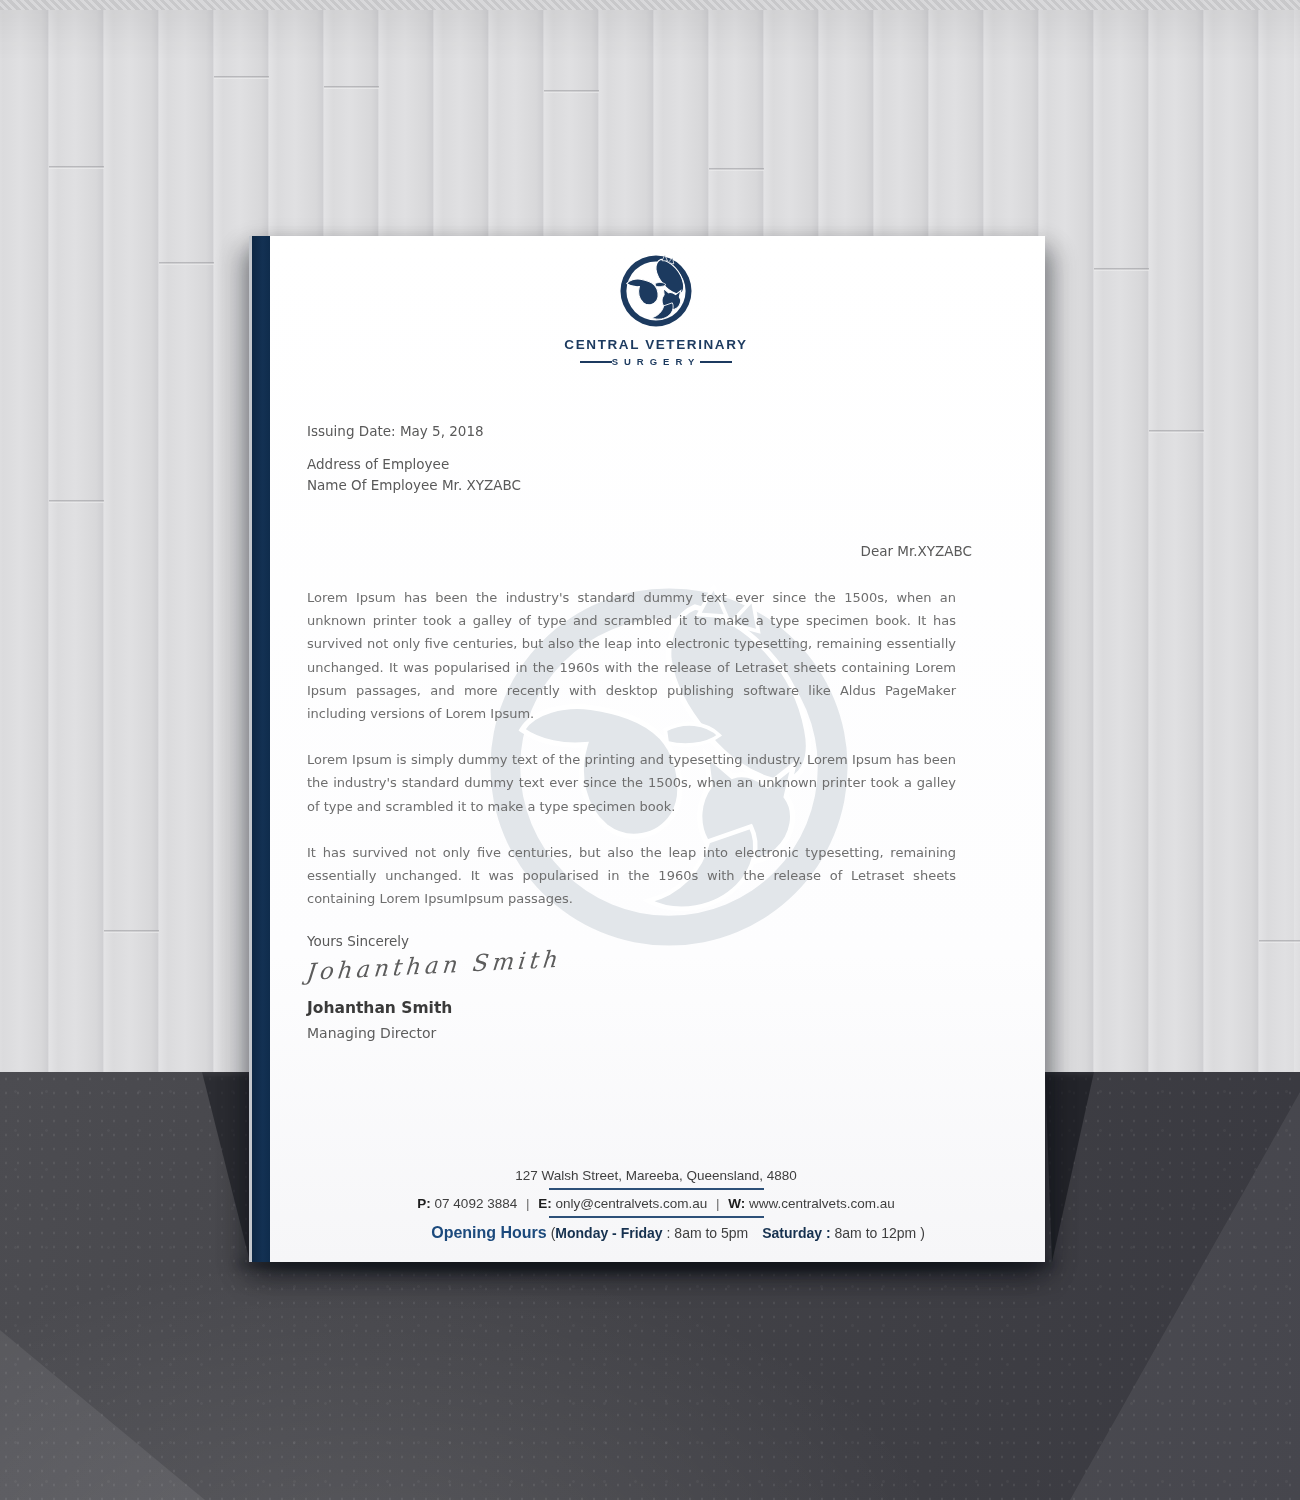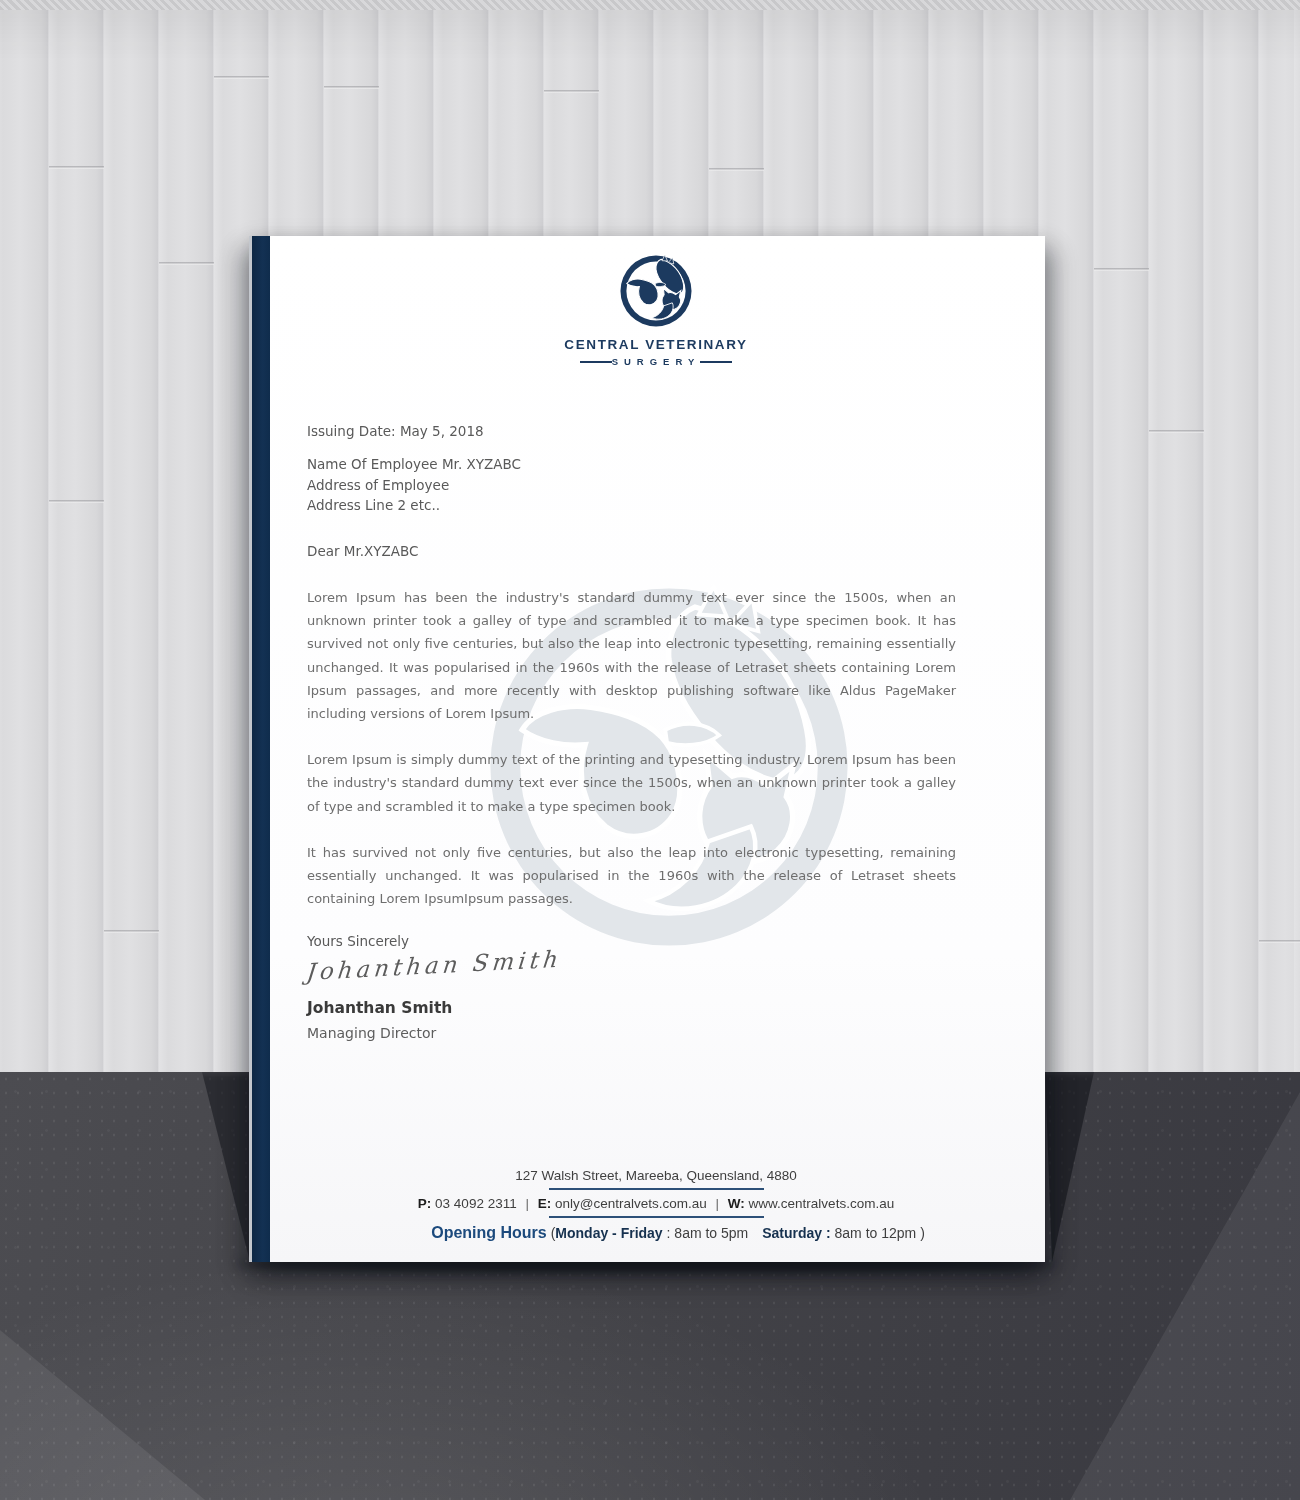--- a/index.html
+++ b/index.html
@@ -105,21 +105,21 @@
   }
   .logo-sub-line{width:32px;height:2px;background:#1c3a5f;}
   .logo-subtitle{
     font-size:9.5px;font-weight:bold;letter-spacing:6px;color:#1c3a5f;
     font-family:"Liberation Sans", sans-serif;
   }
   
   .sec{position:absolute;left:40px;right:73px;z-index:2;}
   .date-line{top:187px;font-size:13.5px;color:#595959;}
   .recipient{top:218px;font-size:13.5px;color:#595959;line-height:20.5px;}
-  .salutation{top:307px;font-size:13.5px;color:#595959;}
+  .salutation{top:307px;font-size:13.5px;color:#595959;text-align:right;}
   .body-text{top:350px;font-size:13px;color:#6e6e6e;line-height:23.2px;text-align:justify;}
   .body-text p{margin:0 16px 23px 0;}
   .closing{top:697px;}
   .valediction{font-size:13.5px;color:#595959;}
   .signature-script{
     margin-top:10px;
     font-family:"DejaVu Serif", serif;font-style:italic;font-weight:normal;
     font-size:23px;letter-spacing:4px;color:#5c5c5c;
     transform:rotate(-3deg) skewX(-10deg);transform-origin:left center;width:260px;
   }
@@ -198,23 +198,22 @@
       <div class="logo-sub-row">
         <span class="logo-sub-line"></span>
         <span class="logo-subtitle">SURGERY</span>
         <span class="logo-sub-line"></span>
       </div>
     </div>
 
     <div class="sec date-line">Issuing Date: May 5, 2018</div>
 
     <div class="sec recipient">
+      <div>Address of Employee</div>
       <div>Name Of Employee Mr. XYZABC</div>
-      <div>Address of Employee</div>
-      <div>Address Line 2 etc..</div>
     </div>
 
     <div class="sec salutation">Dear Mr.XYZABC</div>
 
     <div class="sec body-text">
       <p>Lorem Ipsum has been the industry's standard dummy text ever since the 1500s, when an unknown printer took a galley of type and scrambled it to make a type specimen book. It has survived not only five centuries, but also the leap into electronic typesetting, remaining essentially unchanged. It was popularised in the 1960s with the release of Letraset sheets containing Lorem Ipsum passages, and more recently with desktop publishing software like Aldus PageMaker including versions of Lorem Ipsum.</p>
       <p>Lorem Ipsum is simply dummy text of the printing and typesetting industry. Lorem Ipsum has been the industry's standard dummy text ever since the 1500s, when an unknown printer took a galley of type and scrambled it to make a type specimen book.</p>
       <p>It has survived not only five centuries, but also the leap into electronic typesetting, remaining essentially unchanged. It was popularised in the 1960s with the release of Letraset sheets containing Lorem IpsumIpsum passages.</p>
     </div>
 
@@ -223,21 +222,21 @@
       <div class="signature-script">Johanthan Smith</div>
       <div class="signer-name">Johanthan Smith</div>
       <div class="signer-title">Managing Director</div>
     </div>
 
     <div class="footer">
       <div class="footer-address">127 Walsh Street, Mareeba, Queensland, 4880</div>
       <div class="footer-rule"></div>
       <div class="footer-contact">
         <span class="lbl">P:</span>
-        <span>03 4092 2311</span>
+        <span>07 4092 3884</span>
         <span class="sep">|</span>
         <span class="lbl">E:</span>
         <span>only@centralvets.com.au</span>
         <span class="sep">|</span>
         <span class="lbl">W:</span>
         <span>www.centralvets.com.au</span>
       </div>
       <div class="footer-rule"></div>
       <div class="footer-hours">
         <span class="hours-title">Opening Hours</span>

